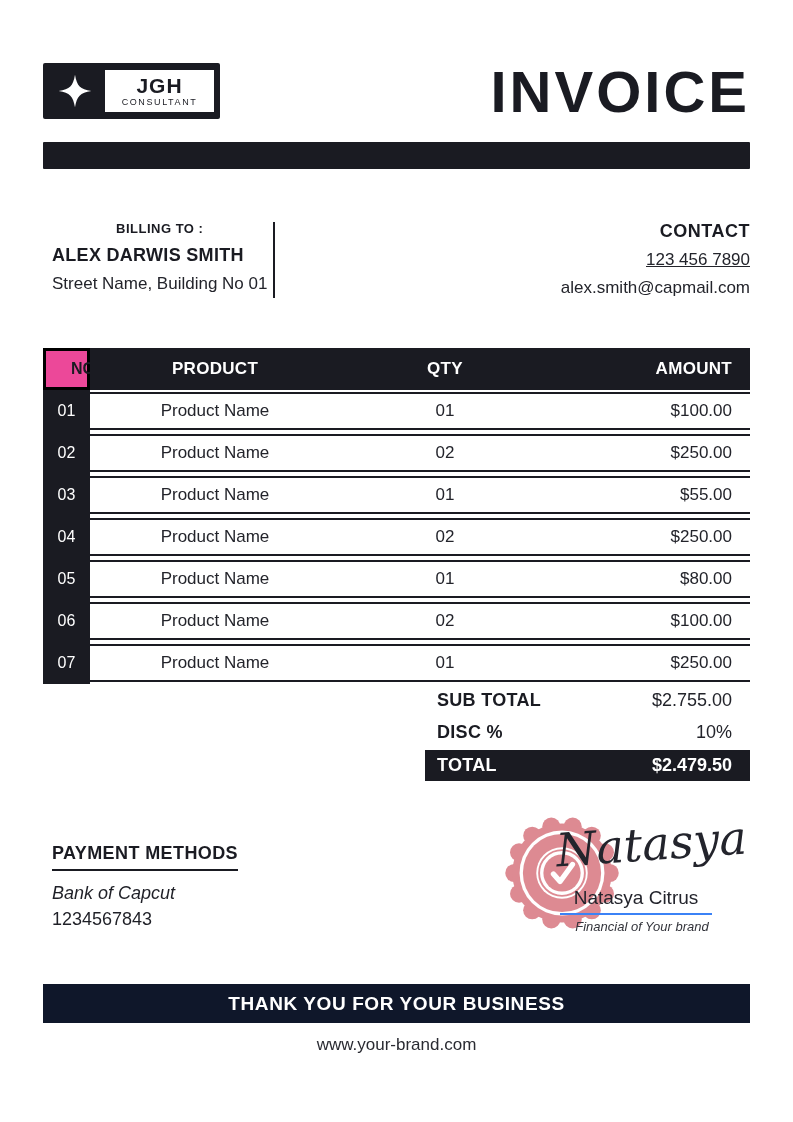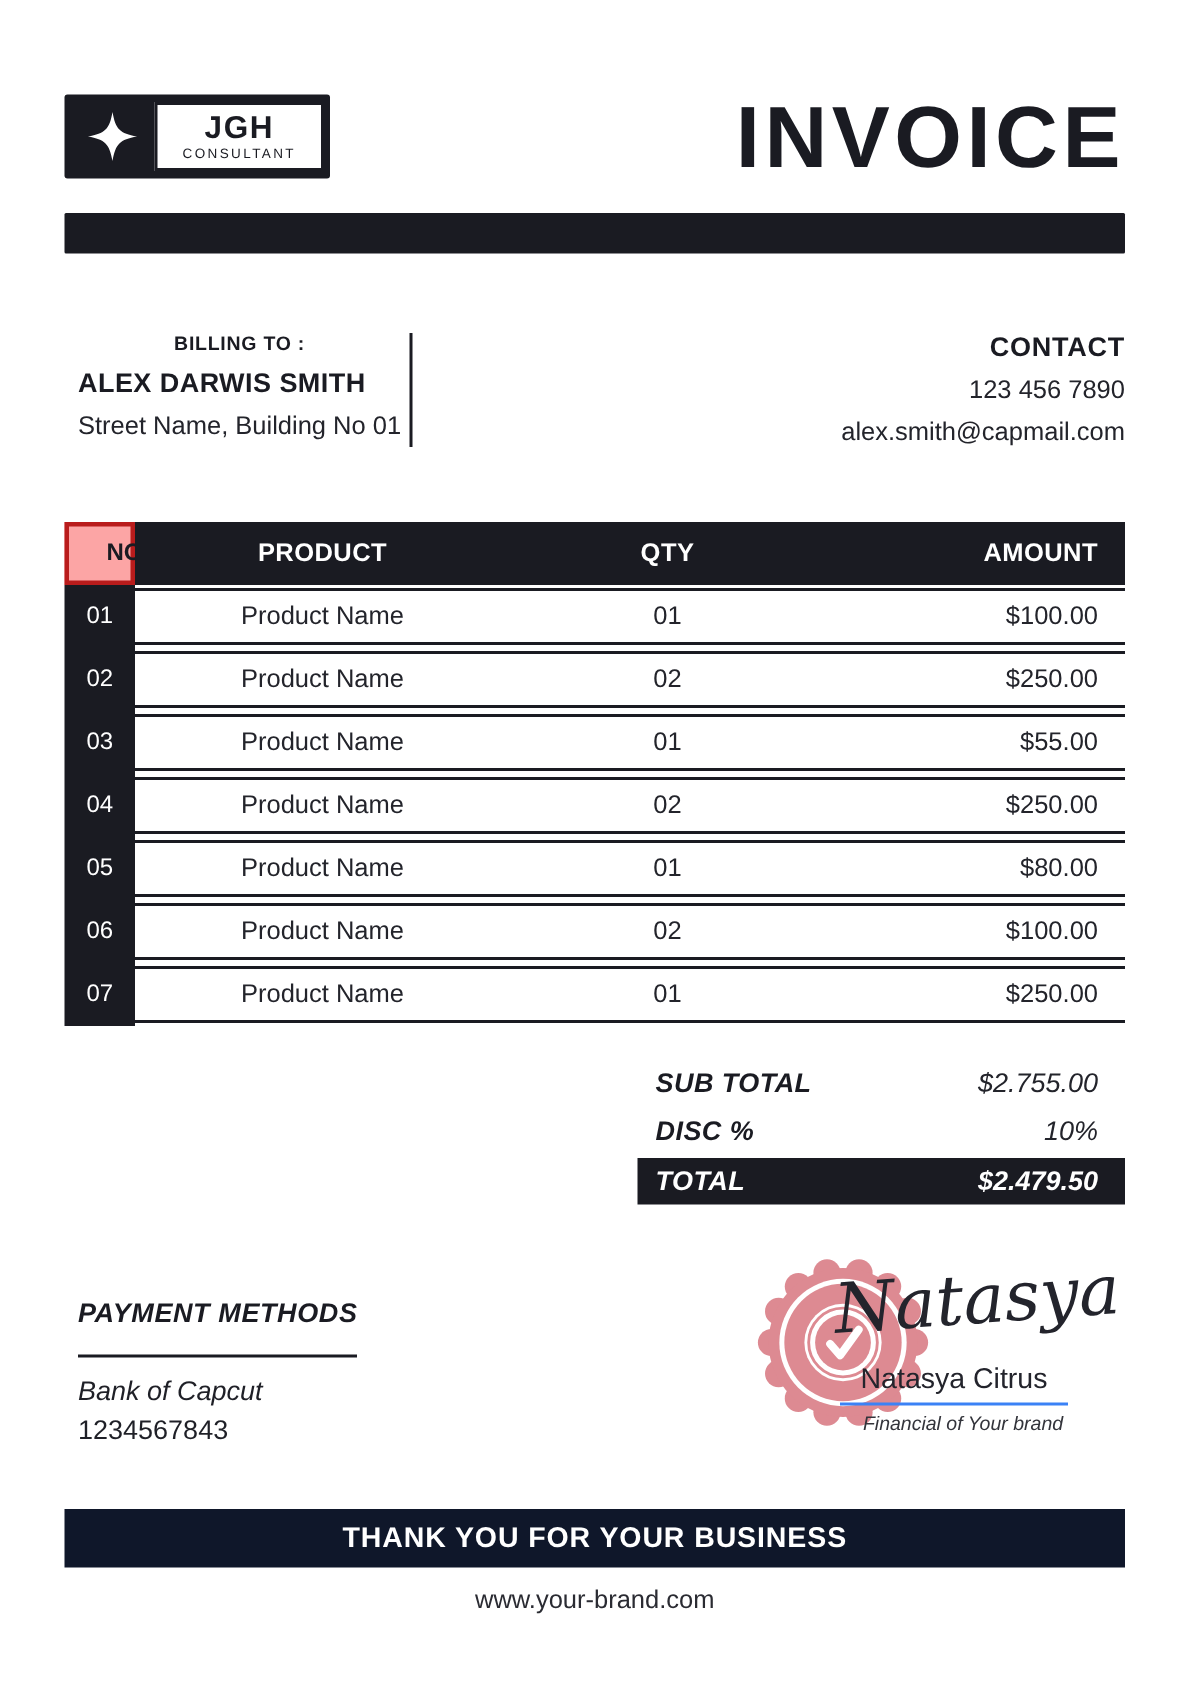--- a/index.html
+++ b/index.html
@@ -49,28 +49,28 @@
     display: flex; justify-content: space-between; align-items: stretch;
     margin-top: 52px;
   }
   .billing { padding-left: 9px; }
   .billing-heading { font-size: 13px; font-weight: bold; letter-spacing: .5px; text-align: center; }
   .billing-name { font-size: 18px; font-weight: bold; margin-top: 9px; letter-spacing: .3px; }
   .billing-address { font-size: 17px; margin-top: 8px; color: #23242b; }
   .party-divider { width: 2px; background: #1a1b22; align-self: center; height: 76px; margin-left: -280px; }
   .contact { text-align: right; }
   .contact-heading { font-size: 18px; font-weight: bold; letter-spacing: .5px; }
-  .contact-phone { font-size: 17px; margin-top: 8px; color: #23242b; }
+  .contact-phone { font-size: 17px; margin-top: 8px; color: #23242b; text-decoration: underline; }
   .contact-email { font-size: 17px; margin-top: 8px; color: #23242b; }
 
   
   .invoice-table { margin-top: 50px; }
   .thead { display: flex; height: 42px; }
   .no-head {
-    width: 47px; background: #fca5a5; border: 3px solid #b91c1c;
+    width: 47px; background: #ec4899; border: 3px solid #000000;
     color: #1a1b22; font-weight: bold; font-size: 16px;
     display: flex; align-items: center; justify-content: center; padding-left: 33px;
   }
   .head-bar {
     flex: 1; background: #1a1b22; color: #ffffff;
     display: grid; grid-template-columns: 250px 1fr 200px; align-items: center;
     font-weight: bold; font-size: 17px; letter-spacing: .3px;
   }
   .trow { display: flex; height: 42px; }
   .no-cell {
@@ -80,21 +80,21 @@
   .row-box {
     flex: 1; margin: 2px 0;
     border-top: 2.5px solid #1a1b22; border-bottom: 2.5px solid #1a1b22;
     display: grid; grid-template-columns: 250px 1fr 200px; align-items: center;
     font-size: 17px; color: #23242b; background: #fff;
   }
   .cell-center { text-align: center; }
   .cell-right { text-align: right; padding-right: 18px; }
 
   
-  .totals { width: 325px; margin-left: auto; margin-top: 22px; font-style: italic; }
+  .totals { width: 325px; margin-left: auto; margin-top: 0; }
   .totals-line {
     display: flex; justify-content: space-between; align-items: center;
     height: 32px; padding: 0 18px 0 12px; font-size: 18px;
   }
   .totals-label { font-weight: bold; letter-spacing: .3px; }
   .totals-value { color: #23242b; }
   .totals-total {
     background: #1a1b22; color: #ffffff; height: 31px; margin-top: 2px;
     display: flex; justify-content: space-between; align-items: center;
     padding: 0 18px 0 12px; font-size: 18px;
@@ -102,21 +102,21 @@
   .totals-total .totals-value { color: #ffffff; font-weight: bold; }
 
   
   .bottom-row {
     display: flex; justify-content: space-between; align-items: flex-start;
     margin-top: 30px; height: 135px;
   }
   .payment { padding-top: 32px; padding-left: 9px; }
   .payment-heading {
     display: inline-block; font-size: 18px; font-weight: bold; letter-spacing: .4px;
-    border-bottom: 2px solid #1a1b22; padding-bottom: 17px; font-style: italic;
+    border-bottom: 2px solid #1a1b22; padding-bottom: 5px;
   }
   .payment-bank { font-style: italic; font-size: 18px; margin-top: 12px; color: #1f2027; }
   .payment-account { font-size: 18px; margin-top: 5px; color: #1f2027; }
 
   .signature { position: relative; width: 312px; height: 135px; }
   .stamp { position: absolute; left: 62px; top: 0; width: 124px; height: 124px; }
   .sig-script {
     position: absolute; left: 118px; top: 6px;
     font-family: "DejaVu Serif", serif; font-style: italic;
     font-size: 46px; color: #23242c; transform: rotate(-4deg); white-space: nowrap;

